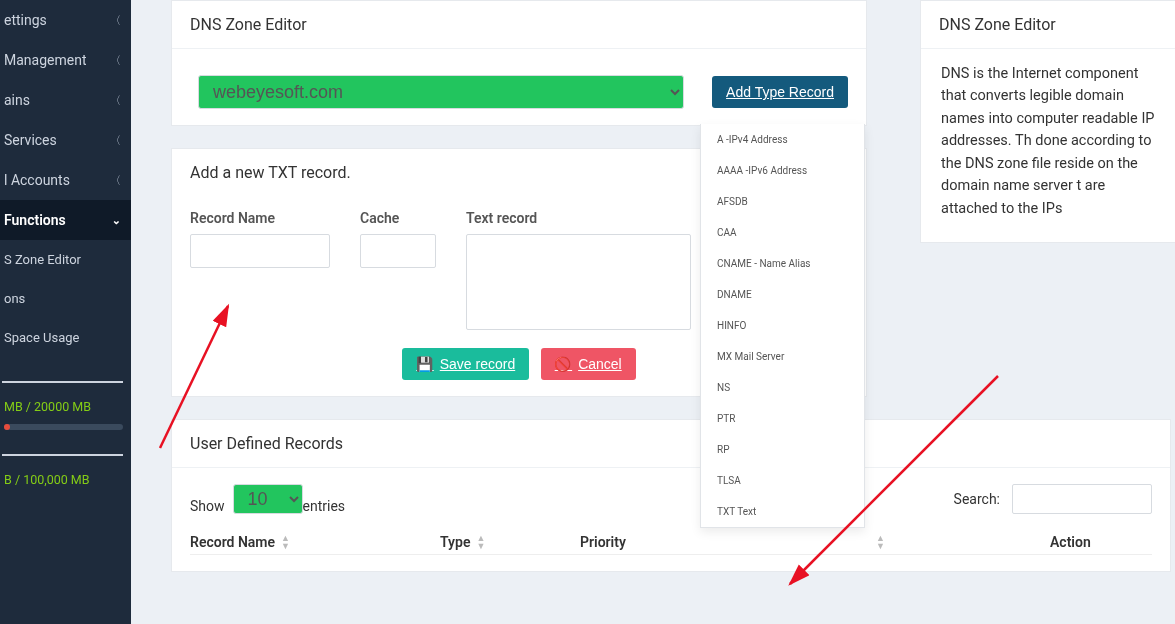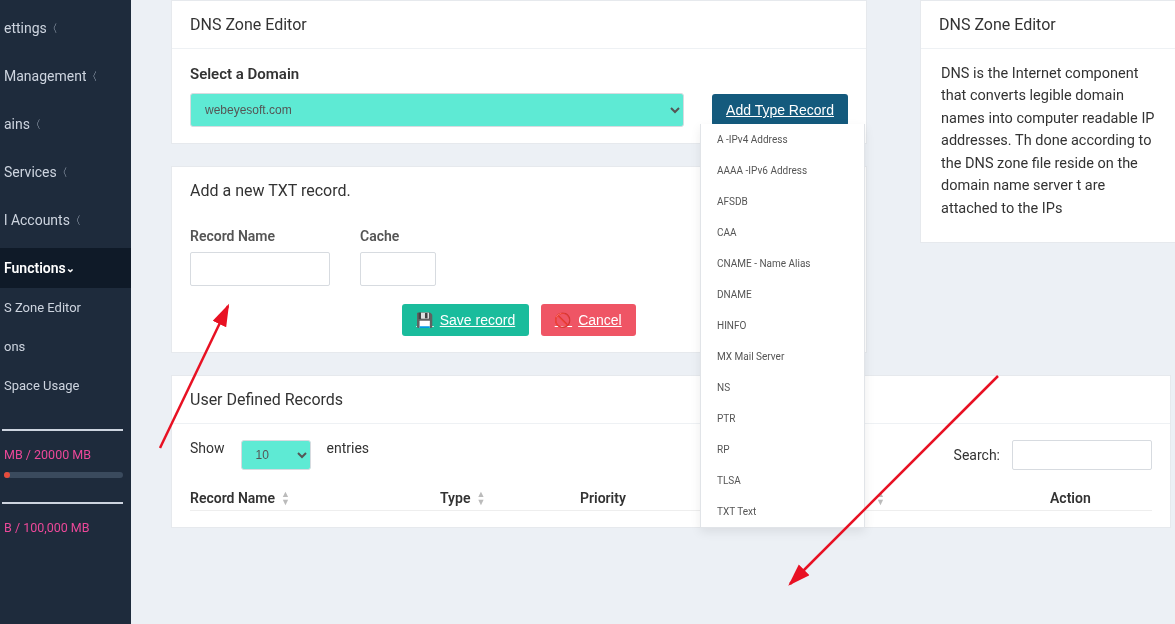--- a/index.html
+++ b/index.html
@@ -18,24 +18,24 @@
     left: 0; top: 0;
     width: 131px;
     height: 624px;
     background: #1e2b3c;
     color: #cdd4df;
     overflow: hidden;
   }
   .sidebar-item {
     display: flex;
     align-items: center;
+    justify-content: space-between;
     padding: 12px 10px 12px 4px;
     font-size: 14px;
     cursor: pointer;
-    margin-top: 8px;
   }
   .sidebar-item.active {
     background: #0f1a28;
     color: #fff;
     font-weight: 600;
   }
   .sidebar-item .lbl { white-space: nowrap; overflow: hidden; }
   .sidebar-sub {
     padding: 12px 10px 12px 4px;
     font-size: 13px;
@@ -45,21 +45,21 @@
     overflow: hidden;
   }
   .sidebar hr {
     border: none;
     border-top: 2px solid #cdd4df;
     margin: 24px 8px 8px 2px;
   }
   .sidebar-stat {
     padding: 8px 6px 4px 4px;
     font-size: 12.5px;
-    color: #ec4899;
+    color: #84cc16;
     white-space: nowrap;
   }
   .progress {
     height: 6px;
     background: #3a4a5d;
     margin: 6px 8px 14px 4px;
     border-radius: 3px;
     position: relative;
   }
   .progress .bar {
@@ -104,24 +104,25 @@
     gap: 28px;
     align-items: center;
     margin-top: 10px;
   }
   .domain-select {
     flex: 1;
     height: 34px;
     border: 1px solid #d7dbe0;
     border-radius: 3px;
     padding: 0 10px;
-    font-size: 12px;
+    font-size: 18px;
     color: #555;
-    background: #5eead4;
+    background: #22c55e;
     appearance: auto;
+    margin-left: 8px;
   }
   .btn {
     border: none;
     border-radius: 3px;
     padding: 8px 14px;
     font-size: 14px;
     cursor: pointer;
     color: #fff;
     display: inline-flex;
     align-items: center;
@@ -240,21 +241,20 @@
     </div>
   <hr>
   <div class="sidebar-stat">B / 100,000 MB</div>
 </div>
 
 <div class="main">
 
   <div class="panel">
     <div class="panel-header">DNS Zone Editor</div>
     <div class="panel-body">
-      <div class="label-strong">Select a Domain</div>
       <div class="domain-row">
         <select class="domain-select">
           <option>webeyesoft.com</option>
         </select>
         <button class="btn btn-primary">
           <span>Add Type Record</span>
         </button>
       </div>
     </div>
   </div>
@@ -263,40 +263,44 @@
     <div class="panel-header" style="font-weight:400;border-bottom:none;padding-bottom:6px">Add a new TXT record.</div>
     <div class="panel-body" style="padding-top:22px">
       <div class="form-row">
         <div class="form-col" style="width:140px">
           <div class="form-label">Record Name</div>
           <input class="text-input" type="text" style="">
         </div>
         <div class="form-col" style="width:76px">
           <div class="form-label">Cache</div>
           <input class="text-input" type="text" style="">
+        </div>
+        <div class="form-col" style="width:225px">
+          <div class="form-label">Text record</div>
+          <textarea class="textarea" style="height: 96px;"></textarea>
         </div>
       </div>
       <div class="center" style="margin-top:18px">
         <button class="btn btn-success">
           <span>💾</span>
           <span>Save record</span>
         </button>
         <button class="btn btn-danger" style="margin-left:8px">
           <span>🚫</span>
           <span>Cancel</span>
         </button>
       </div>
     </div>
   </div>
 
   <div class="panel" style="width: 1000px">
     <div class="panel-header">User Defined Records</div>
     <div class="panel-body">
       <div style="display:flex; justify-content:space-between; align-items:center;">
-        <div style="display:flex;align-items:flex-start;gap:16px">
+        <div style="display:flex;align-items:flex-end;gap:0">
           <span>Show</span>
           <select class="domain-select" style="flex:none;width:70px;height:30px">
             <option>10</option>
           </select>
           <span>entries</span>
         </div>
         <div style="display:flex;align-items:center;gap:12px">
           <span>Search:</span>
           <input class="text-input" style="width: 140px; height: 30px;">
         </div>

